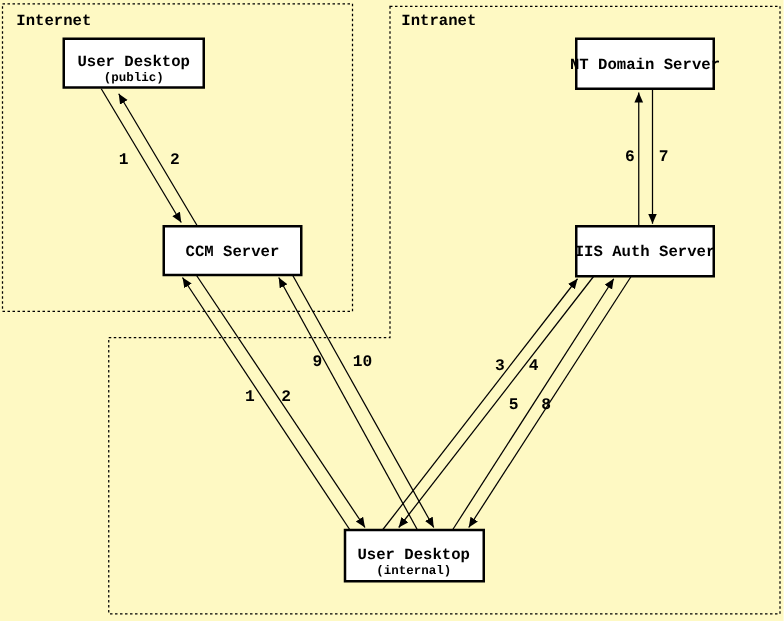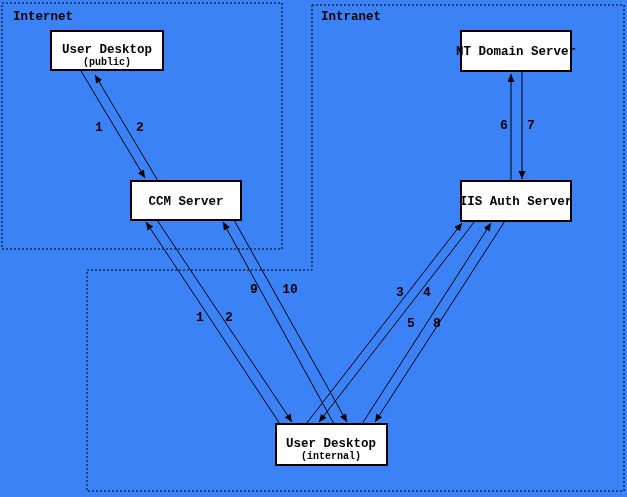--- a/index.html
+++ b/index.html
@@ -1,16 +1,16 @@
 <!DOCTYPE html>
 <html><head>
 <meta charset="utf-8">
 <style>
   html, body { margin: 0; padding: 0; background: #ffffff; }
-  .stage { position: relative; width: 627px; height: 497px; background: #3b82f6; overflow: hidden; text-align: right; }
+  .stage { position: relative; width: 627px; height: 497px; background: #fef9c3; overflow: hidden; text-align: right; }
   svg text {
     font-family: "Liberation Mono", "DejaVu Sans Mono", monospace;
     font-weight: bold;
     fill: #000000;
   }
   .region-label { font-size: 12.5px; }
   .node-title  { font-size: 12.5px; text-anchor: middle; }
   .node-sub    { font-size: 10px;   text-anchor: middle; }
   .edge-label  { font-size: 13px;   text-anchor: middle; }
   .region-border { fill: none; stroke: #000000; stroke-width: 1; stroke-dasharray: 2 2; }

